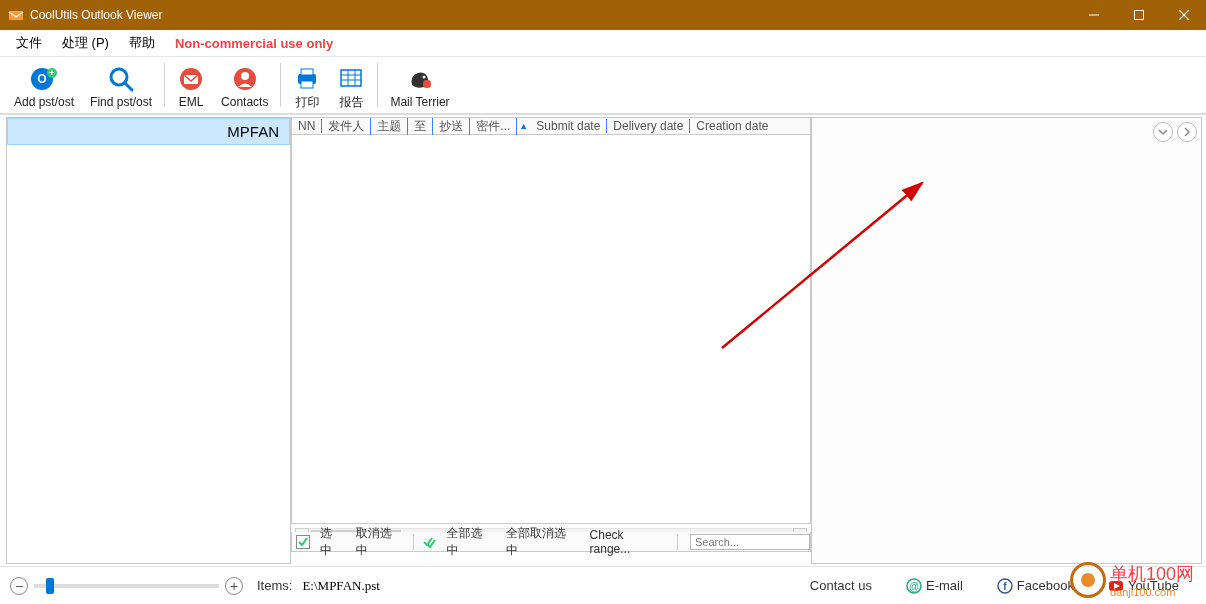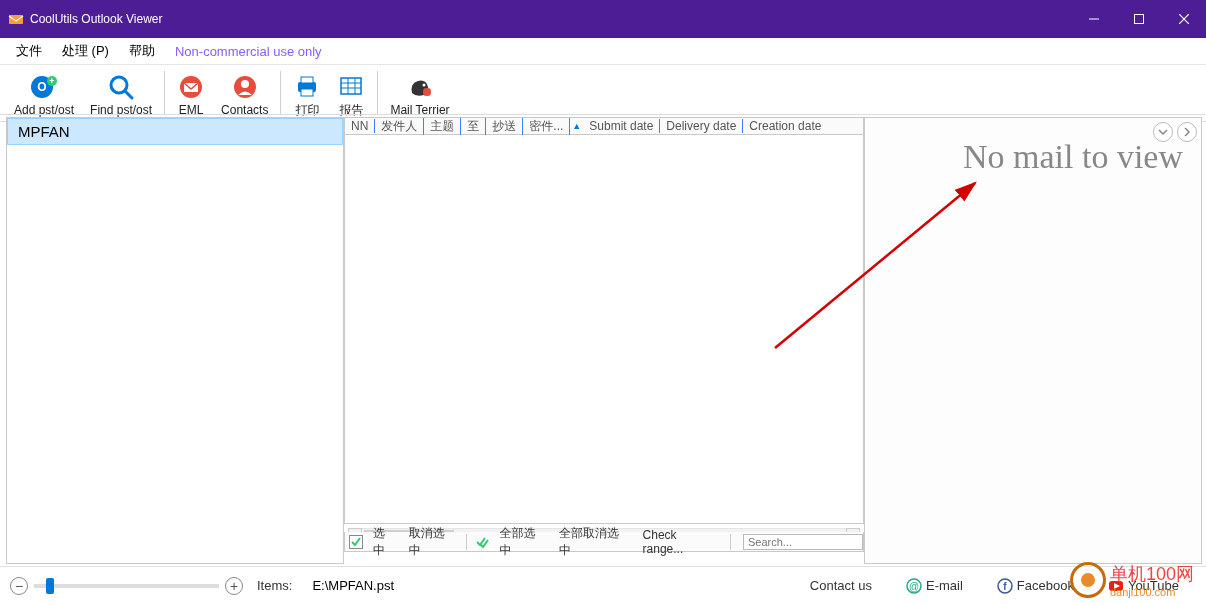--- a/index.html
+++ b/index.html
@@ -1,39 +1,39 @@
 <!DOCTYPE html>
 <html><head>
 <meta charset="utf-8">
 <style>
   * { box-sizing: border-box; margin: 0; padding: 0; font-family: "Segoe UI", Tahoma, sans-serif; }
   body { width: 1206px; height: 604px; background: #fff; overflow: hidden; position: relative; }
 
   
-  .titlebar { height: 38px; background: #4c1d95; display: flex; align-items: center; color: #fff; font-size: 12px; }
+  .titlebar { height: 30px; background: #a16207; display: flex; align-items: center; color: #fff; font-size: 12px; }
   .titlebar .app-icon { width: 16px; height: 16px; margin: 0 6px 0 8px; display: inline-flex; align-items: center; justify-content: center; }
   .titlebar .title { flex: 1; }
   .win-btn { width: 45px; height: 30px; display: flex; align-items: center; justify-content: center; cursor: pointer; }
 
   
   .menubar { height: 26px; display: flex; align-items: center; padding: 4px 6px; font-size: 13px; color: #000; background: #fff; text-align: center; }
   .menubar .menu-item { padding: 3px 10px; cursor: pointer; }
-  .menubar .menu-item.info { color: #8b5cf6; cursor: default; }
+  .menubar .menu-item.info { color: #ef4444; cursor: default; font-weight: bold; }
 
   
   .toolbar { height: 58px; display: flex; align-items: flex-start; padding: 0 6px; font-size: 12px; color: #222; background: #fff; border-bottom: 1px solid #dcdcdc; border-top: 1px solid #e6e6e6;}
   .tool-group { display: flex; align-items: center; height: 100%; }
   .tool-sep { width: 1px; height: 44px; background: #d0d0d0; margin: 6px 4px 0; }
   .tool-btn { display: flex; flex-direction: column; align-items: center; justify-content: center; padding: 4px 8px 0; cursor: pointer; height: 100%; }
   .tool-btn .ico { width: 28px; height: 28px; display:flex; align-items:center; justify-content:center; }
   .tool-btn .lbl { margin-top: 2px; font-size: 12px; }
 
   
   .main { position: absolute; top: 114px; left: 0; right: 0;  bottom: 38px; display: flex; border-top: 1px solid #dcdcdc;}
-  .sidebar { width: 338px; border: 1px solid #c9c9c9; margin: 2px 0 2px 6px; background: #fff; }
+  .sidebar { width: 285px; border: 1px solid #c9c9c9; margin: 2px 0 2px 6px; background: #fff; text-align: right; }
   .folder-item { background: #cce8ff; border: 1px solid #99d1ff; padding: 4px 10px; font-size: 15px; color: #000; cursor: pointer;}
   .center { flex: 0 0 520px; margin: 2px 0 2px 0; position: relative;}
   .col-header { height: 18px; display: flex; align-items: center; font-size: 12px; color: #555; border: 1px solid #c9c9c9; background: #fafafa; }
   .col-header span { padding: 0 6px; border-right: 1px solid #3b82f6; white-space: nowrap; cursor:pointer;}
   .col-header .sort { color:#0078d7; font-size:9px; padding:0 2px; border:none;}
   .center-body { position:absolute; top:18px; left:0; right:0; bottom:40px; border:1px solid #c9c9c9; border-top:none; background:#fff;}
   .hscroll { position:absolute; left:4px; right:4px; bottom:22px; height:15px; display:flex; align-items:center;}
   .hscroll .arrow{ width:14px; height:14px; border:1px solid #ccc; background:#f2f2f2; display:flex;align-items:center;justify-content:center;font-size:9px;color:#666;cursor:pointer;}
   .hscroll .track{ flex:1; height:14px; background:#f2f2f2;border-top:1px solid #e4e4e4;border-bottom:1px solid #e4e4e4;}
   .hscroll .thumb{ width:90px; height:12px; background:#cfcfcf; margin:1px 0 0 2px;}
@@ -50,21 +50,21 @@
   .preview .nav .circ{ width:20px;height:20px;border:1px solid #bbb;border-radius:50%;display:flex;align-items:center;justify-content:center;color:#888;font-size:11px;cursor:pointer;background:#fff;}
 
   .annot-arrow{ position:absolute; pointer-events:none;}
 
   
   .statusbar { position:absolute; left:0; right:0; bottom:0; height:38px; display:flex; align-items:center; font-size:13px; color:#333; padding:0 10px; border-top:1px solid #e0e0e0; background:#fff;}
   .zoom-btn{ width:18px;height:18px;border:1px solid #888;border-radius:50%;display:flex;align-items:center;justify-content:center;font-size:14px;color:#555;background:#fff;cursor:pointer;}
   .slider{ width:185px; height:4px; background:#ddd; margin:0 6px; position:relative;}
   .slider .handle{ position:absolute; left:12px; top:-6px; width:8px; height:16px; background:#0078d7; border-radius:2px;}
   .status-label{ margin-left:14px;}
-  .status-path{ margin-left:20px; color:#000;}
+  .status-path{ margin-left:10px; color:#000;font-family:Liberation Serif, serif;}
   .spacer{ flex:1;}
   .sb-link{ display:flex; align-items:center; gap:4px; margin:0 17px; cursor:pointer; color:#333;}
   .sb-ico{ width:16px;height:16px;display:flex;align-items:center;justify-content:center;}
 
   .watermark{ position:absolute; right:12px; bottom:6px; display:flex; align-items:center; gap:4px; color:#e98b2a; font-size:12px; pointer-events:none;}
   .watermark .logo{ width:36px;height:36px;border:3px solid #c66a10;border-radius:50%;display:flex;align-items:center;justify-content:center;color:#c66a10;font-weight:bold;}
   .watermark .inner{width:14px;height:14px;border:3px solid #e98b2a;border-radius:50%;background:#e98b2a;}
 </style>
 </head>
 <body>
@@ -246,21 +246,20 @@
           <svg width="10" height="10">
             <path d="M1 3 L5 7 L9 3" stroke="#888" fill="none" stroke-width="1.5"></path>
           </svg>
         </div>
       <div class="circ">
           <svg width="10" height="10">
             <path d="M3 1 L7 5 L3 9" stroke="#888" fill="none" stroke-width="1.5"></path>
           </svg>
         </div>
     </div>
-    <div class="no-mail">No mail to view</div>
     <svg class="annot-arrow" style="left:-110px; top:50px;" width="260" height="190">
       <defs>
           <marker id="ah" markerWidth="10" markerHeight="10" refX="8" refY="3" orient="auto">
             <path d="M0,0 L9,3 L0,6 Z" fill="#d40000"></path>
           </marker>
         </defs>
       <line x1="20" y1="180" x2="220" y2="15" stroke="#d40000" stroke-width="2.5" marker-end="url(#ah)"></line>
     </svg>
   </div>
 </div>

